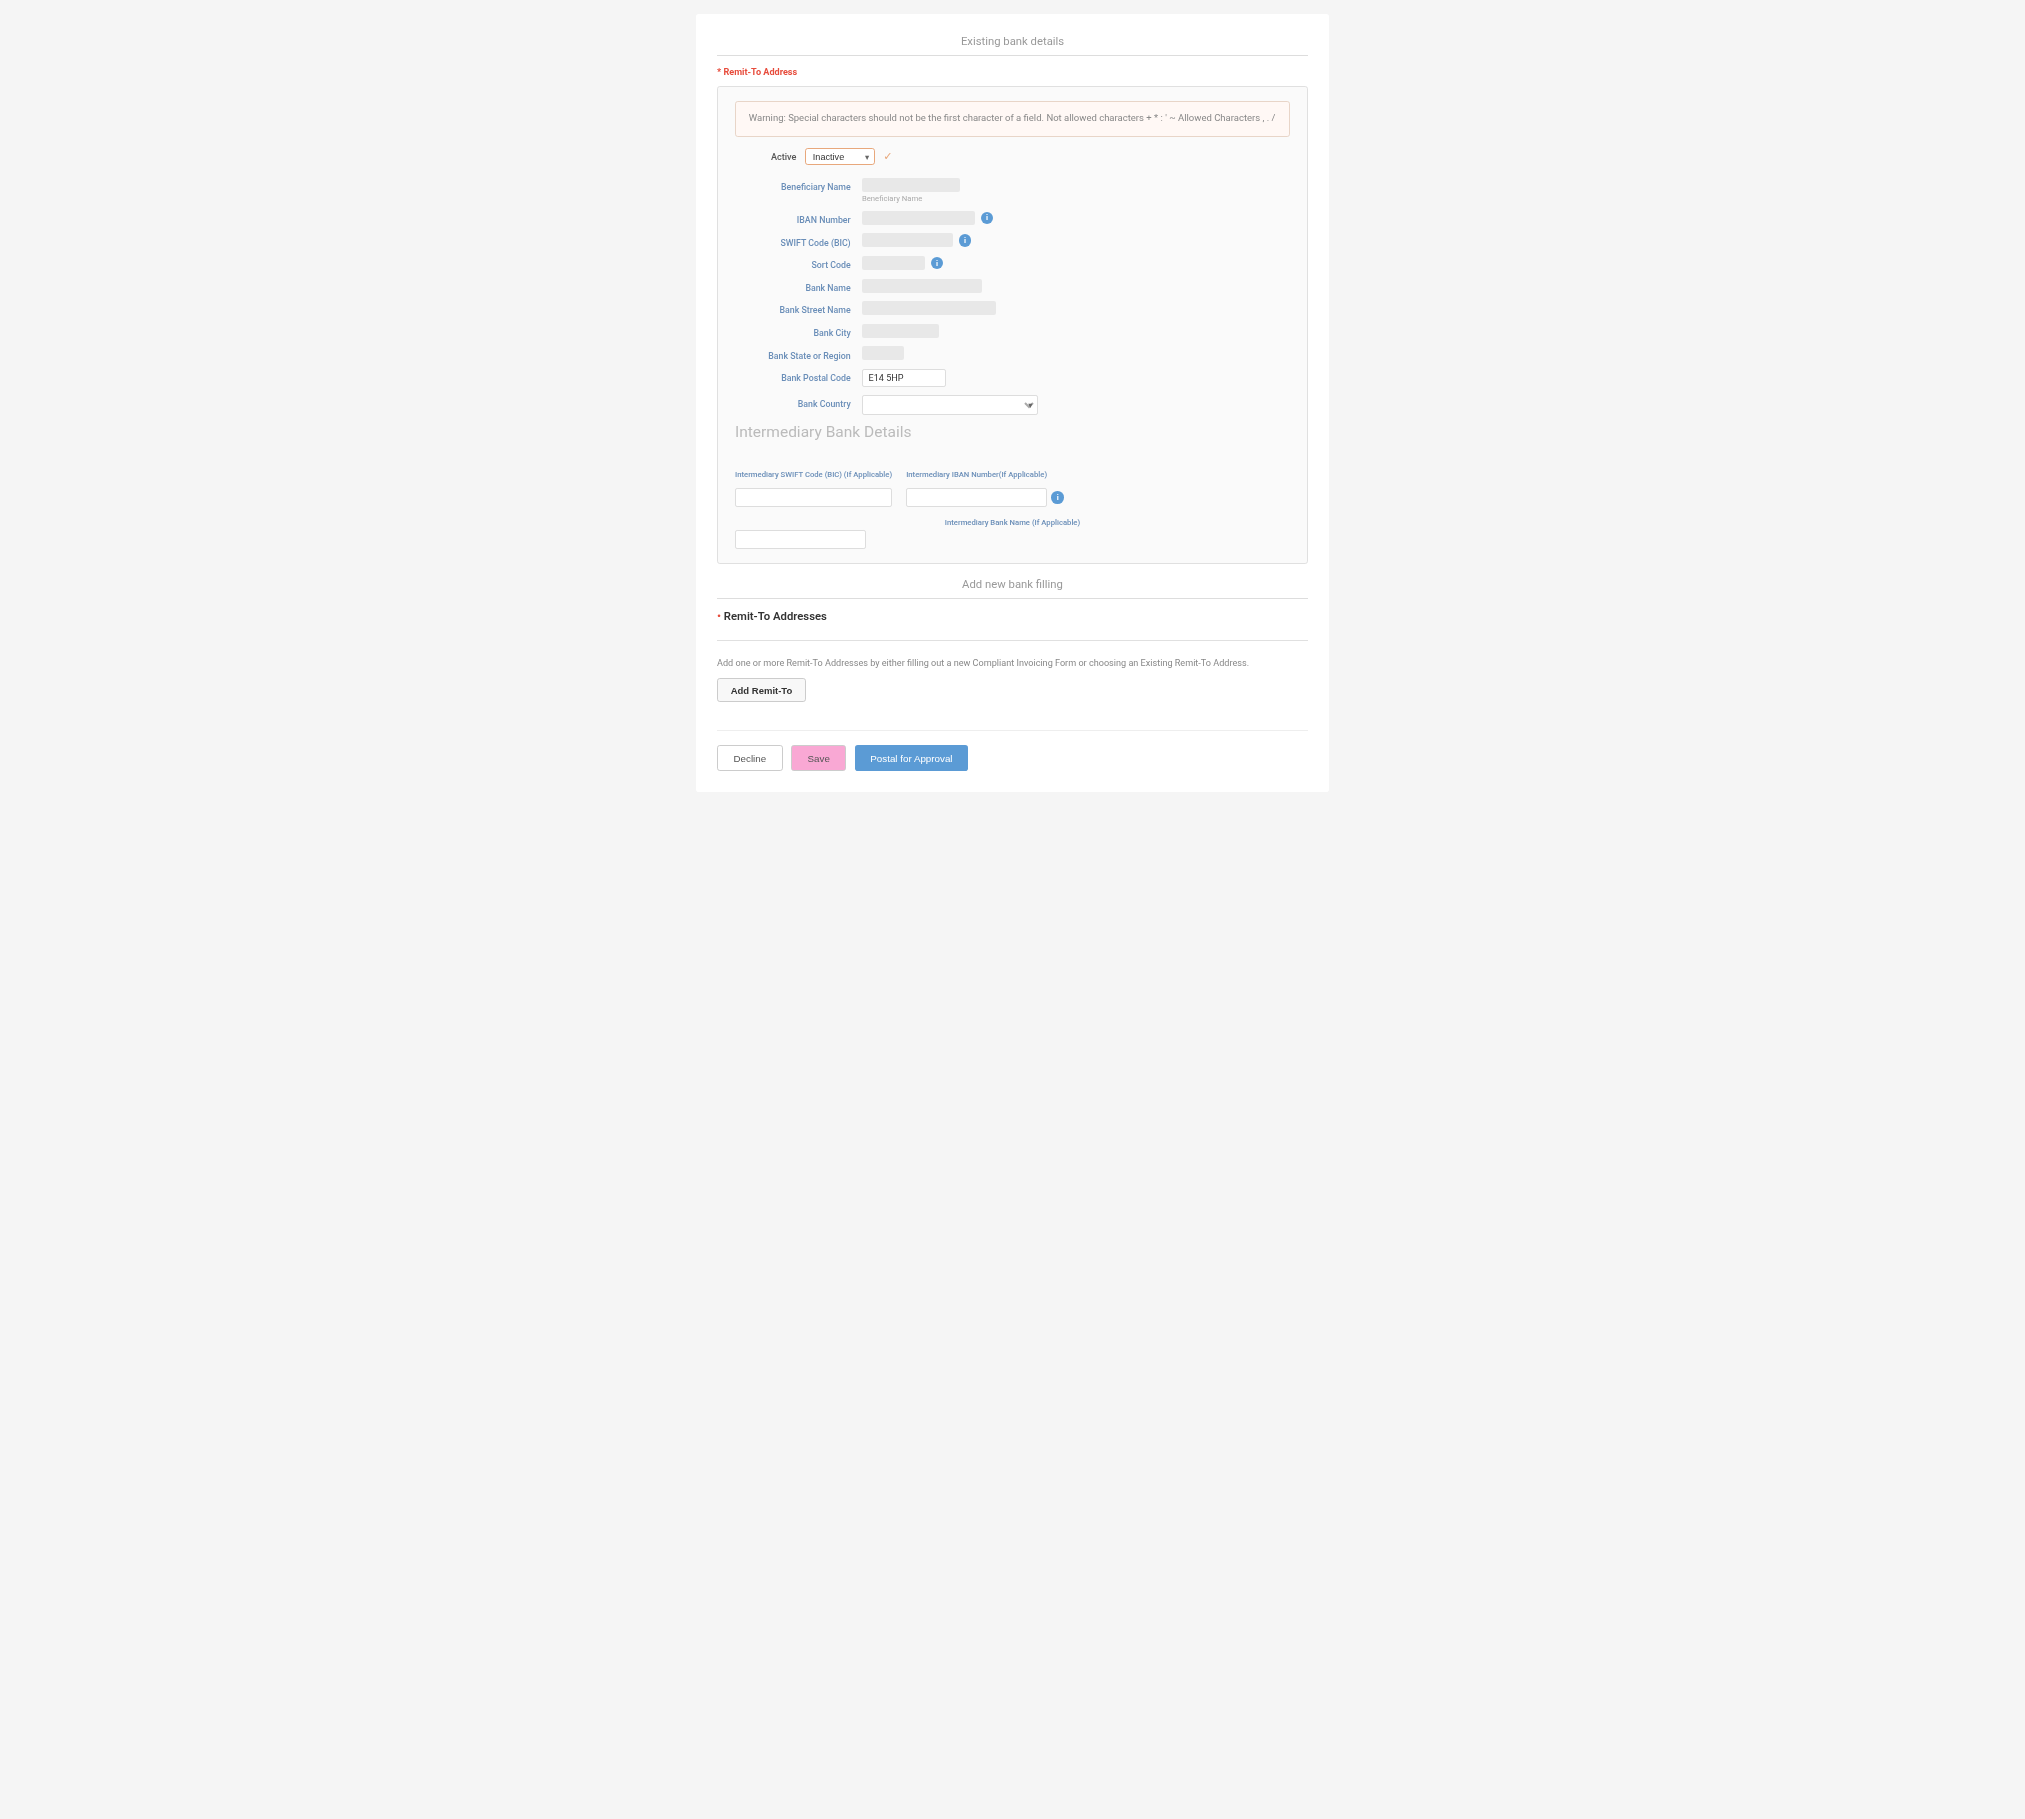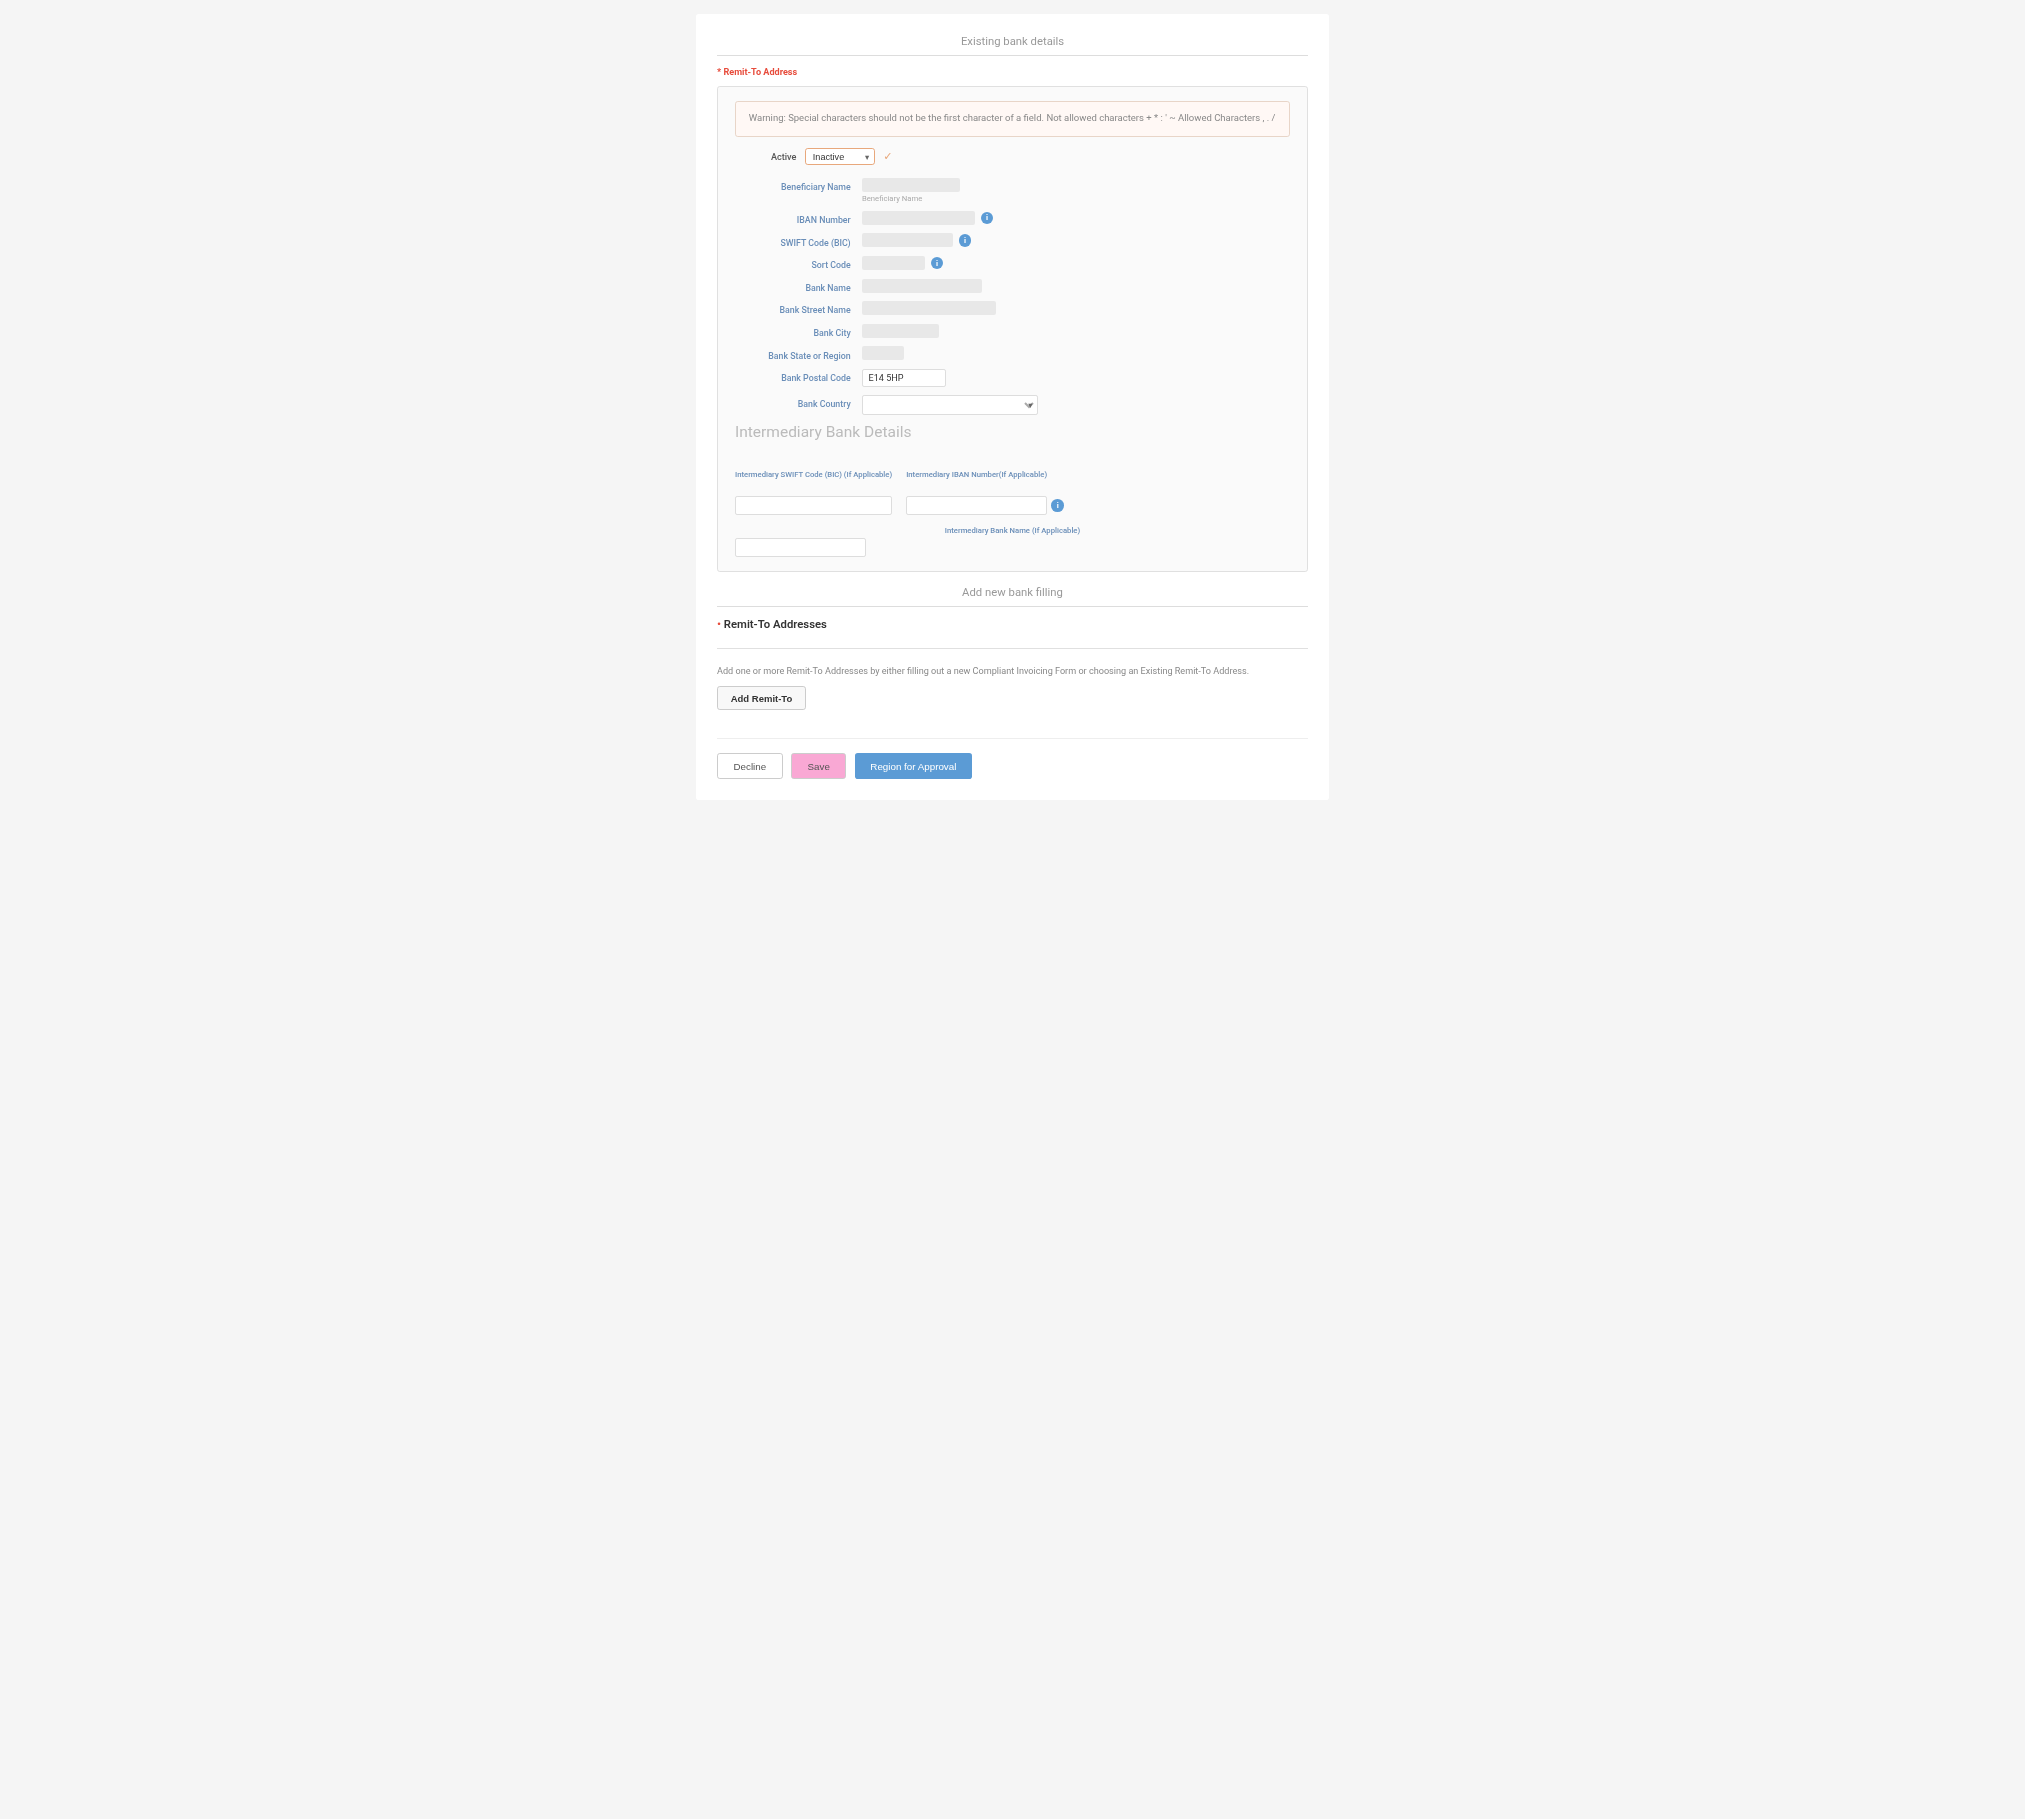--- a/index.html
+++ b/index.html
@@ -178,21 +178,21 @@
     }
     .intermediary-fields-row {
       display: flex;
       gap: 14px;
       margin-bottom: 11.3px;
       flex-wrap: wrap;
     }
     .intermediary-field {
       display: flex;
       flex-direction: column;
-      gap: 17px;
+      gap: 9px;
     }
     .intermediary-field label {
       font-size: 7.7px;
       color: #6a8eb8;
       font-weight: 500;
     }
     .intermediary-input {
       border: 0.7px solid #ddd;
       border-radius: 2.1px;
       padding: 3.5px 5.6px;
@@ -440,17 +440,17 @@
   <hr class="divider">
 
   <div class="remit-desc">Add one or more Remit-To Addresses by either filling out a new Compliant Invoicing Form or choosing an Existing Remit-To Address.</div>
 
   <button class="add-remit-btn">Add Remit-To</button>
 
   
   <div class="footer-actions">
     <button class="btn-decline">Decline</button>
     <button class="btn-save">Save</button>
-    <button class="btn-submit">Region for Approval</button>
+    <button class="btn-submit">Postal for Approval</button>
   </div>
 
 </div>
 
 
 </body></html>

